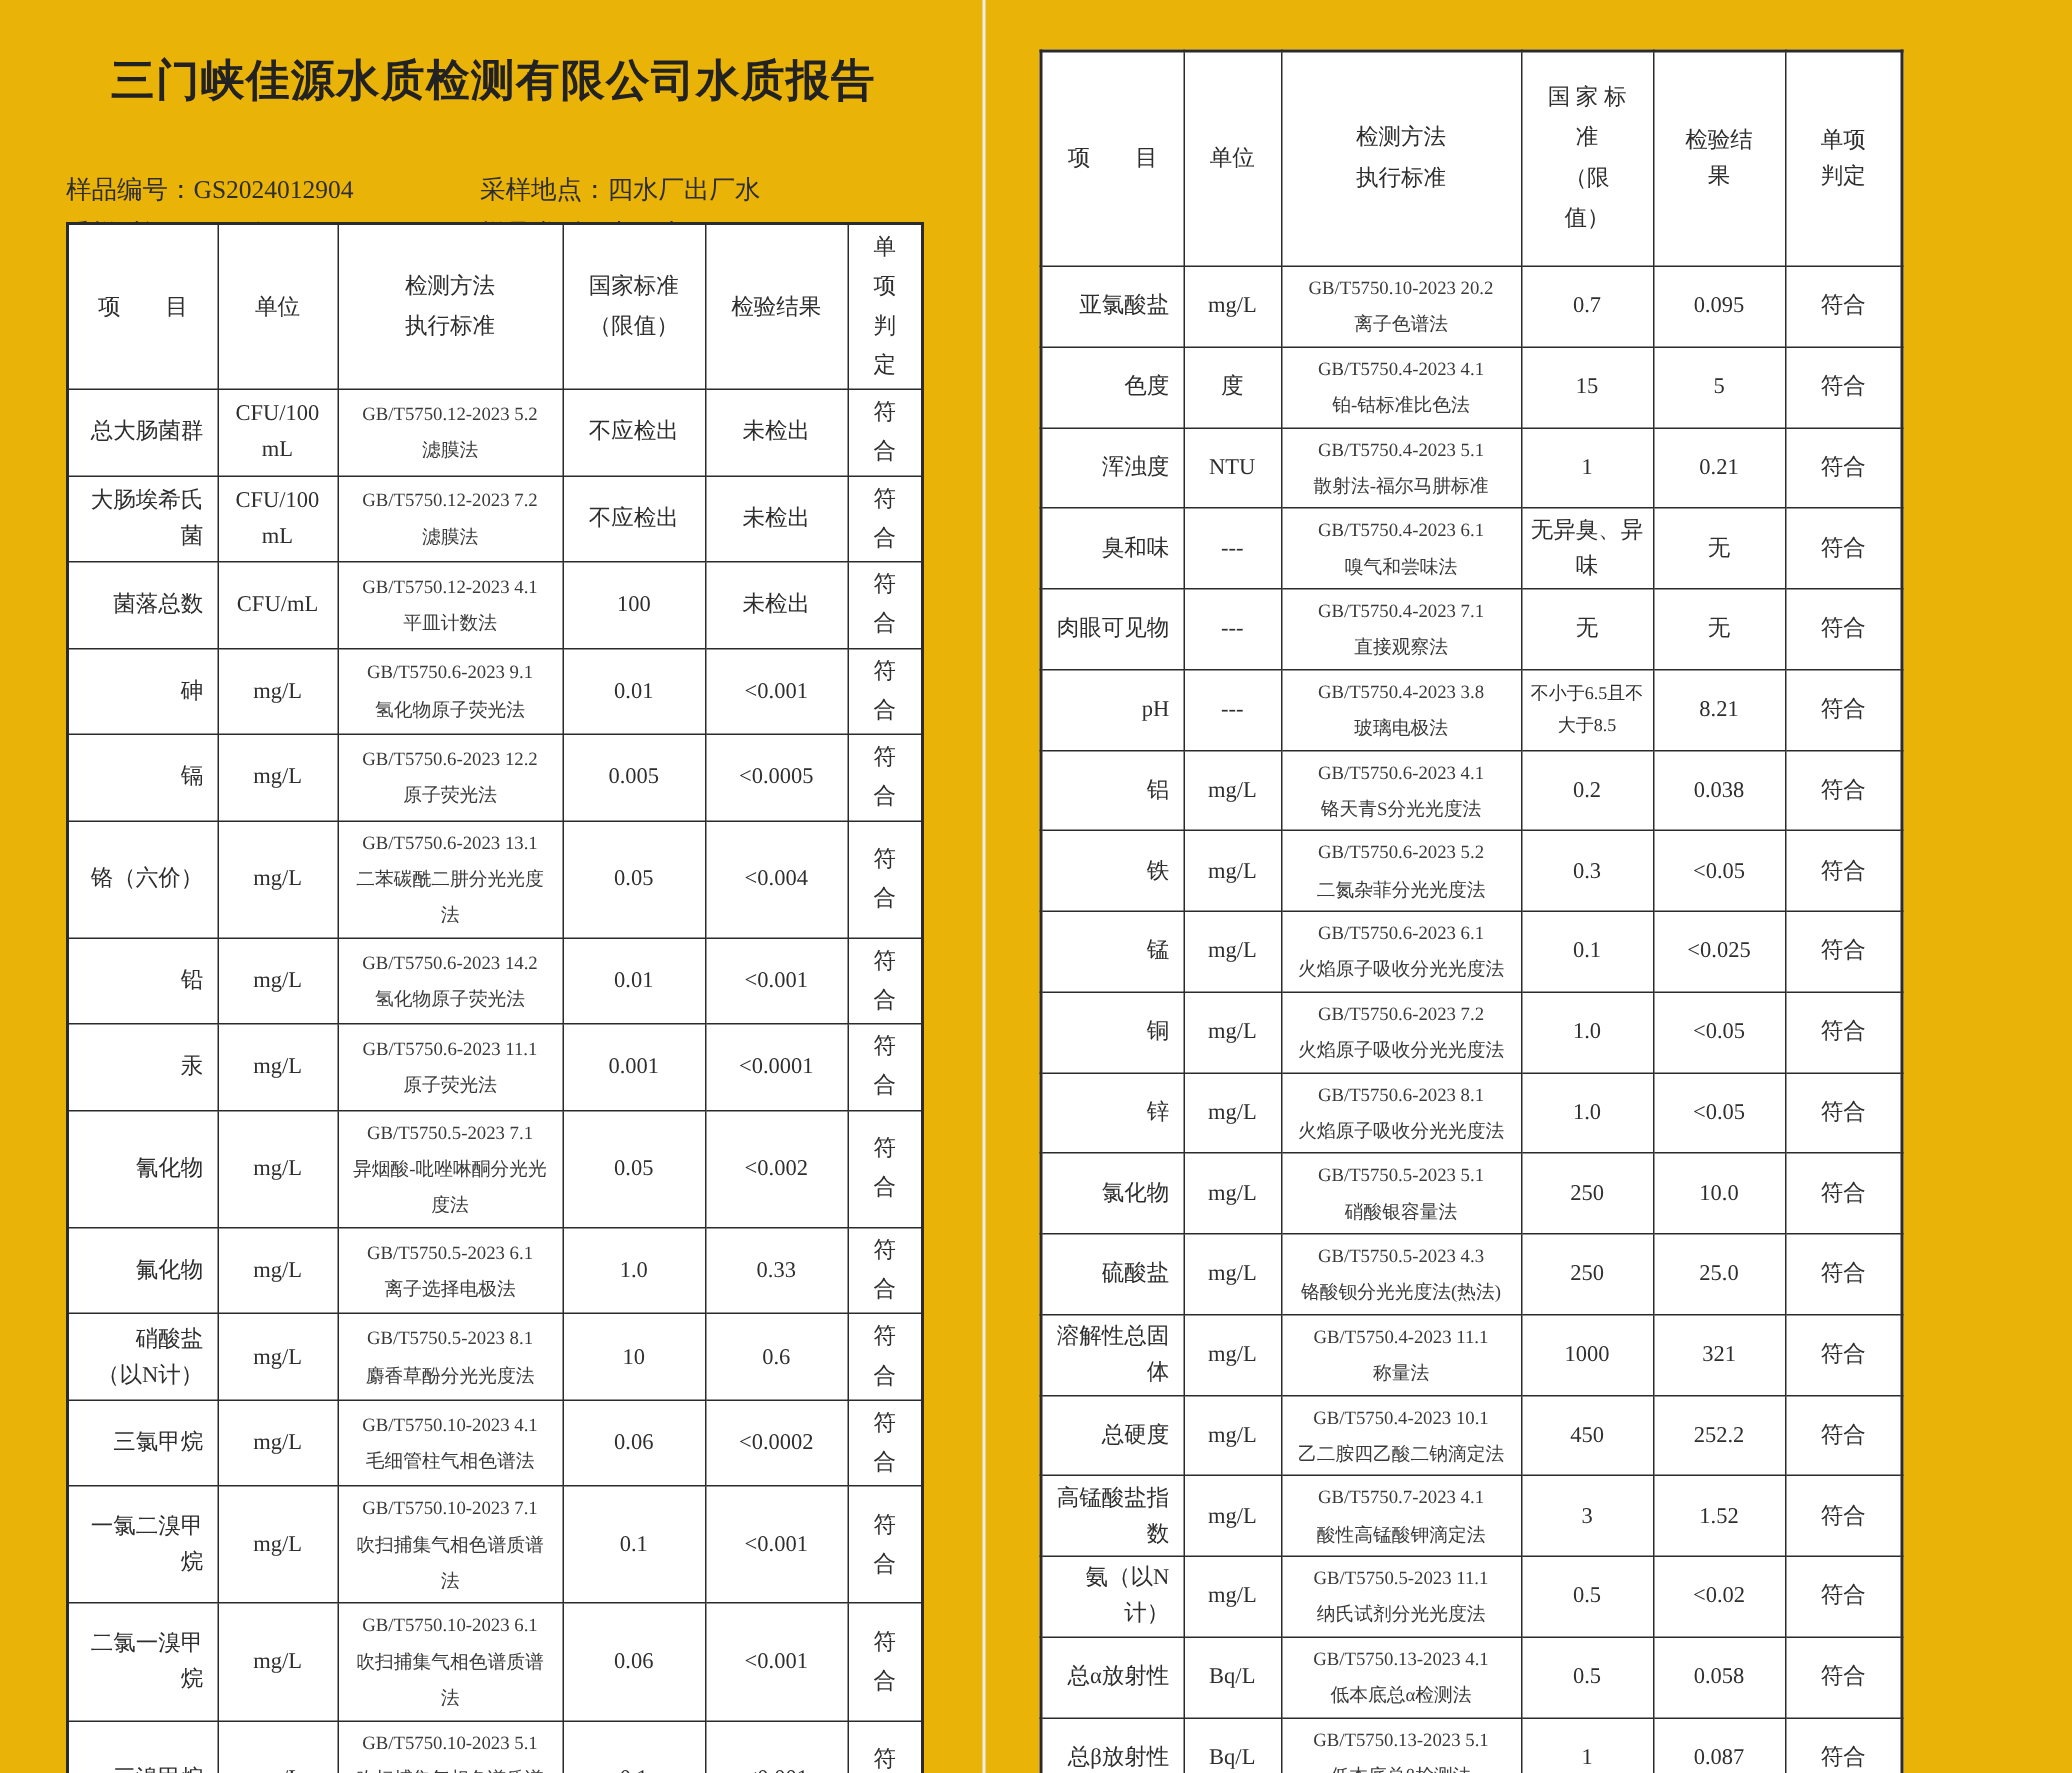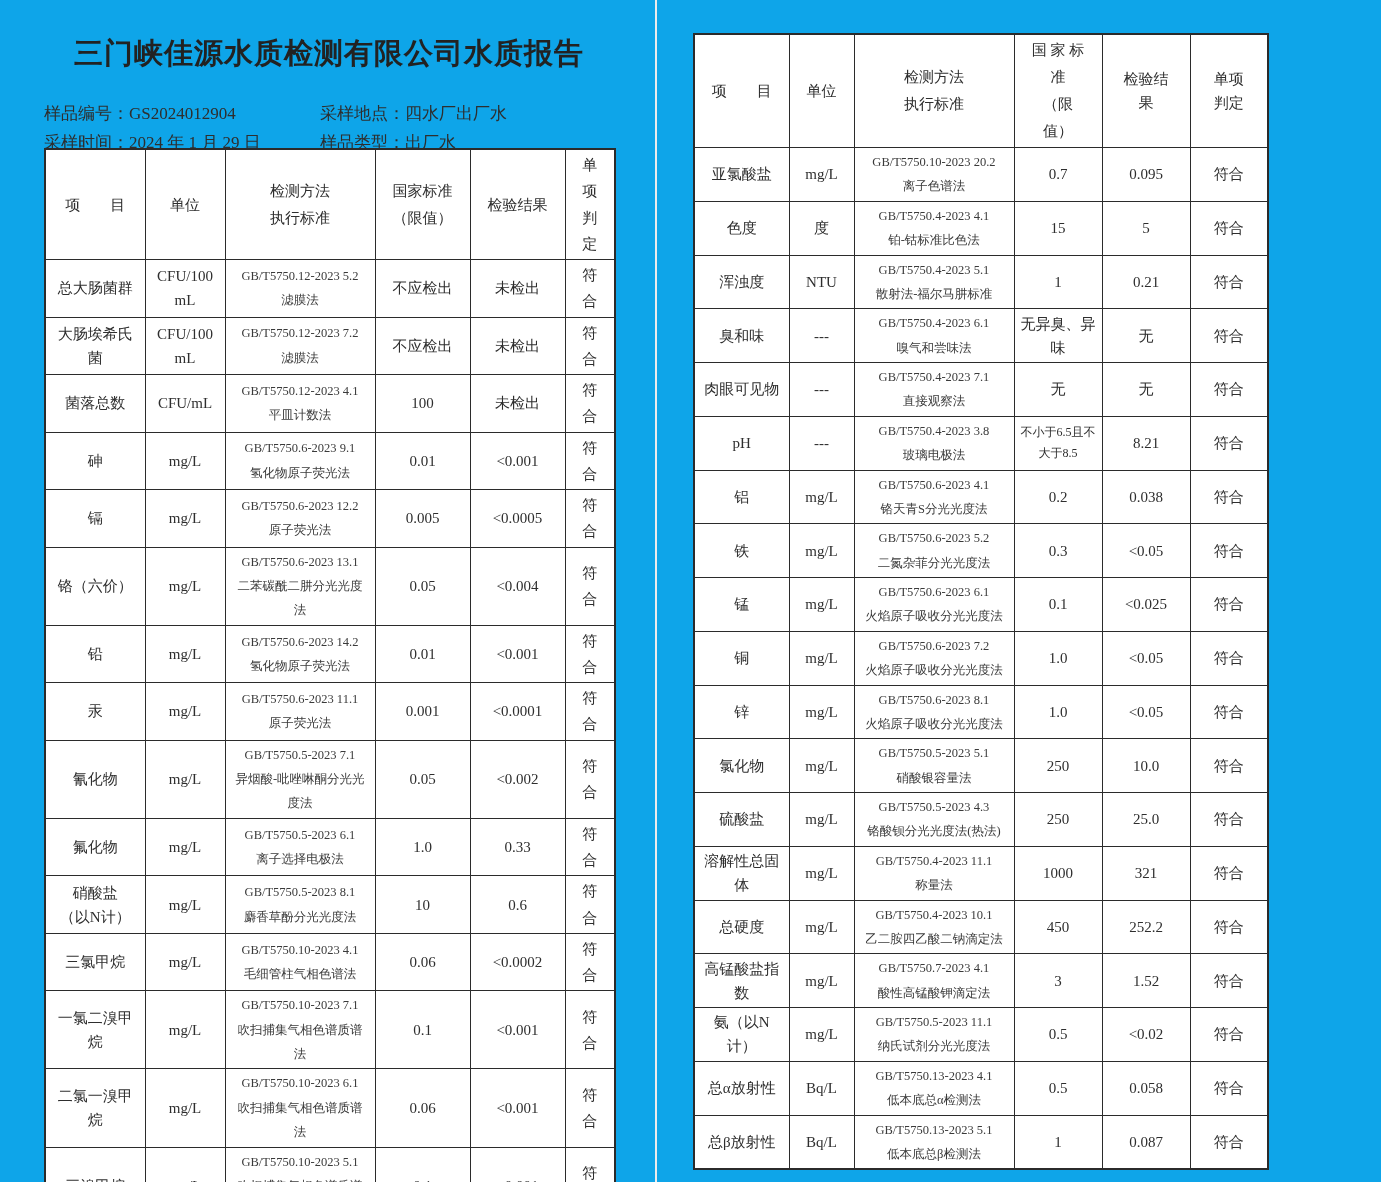--- a/index.html
+++ b/index.html
@@ -1,49 +1,49 @@
 <!DOCTYPE html>
 <html><head>
 <meta charset="utf-8">
 <style>
   html,body { margin:0; padding:0; background:#ffffff; }
   .page {
-    position:relative; width:1381px; height:1182px; background:#0ea5e9;
+    position:relative; width:1381px; height:1182px; background:#eab308;
     font-family:"Liberation Serif","DejaVu Serif",serif; color:#2e2e2e; overflow:hidden;
   }
   .divider { position:absolute; left:655px; top:0; width:2px; height:1182px; background:#ececec; }
   .title {
     position:absolute; left:44px; top:34px; width:570px; text-align:center;
     font-size:29px; font-weight:bold; letter-spacing:1px; color:#222;
   }
-  .info { position:absolute; left:44px; top:99px; width:576px; font-size:17px; }
+  .info { position:absolute; left:44px; top:112px; width:576px; font-size:17px; }
   .info-row { display:flex; line-height:29px; }
   .info-cell-left { width:276px; }
   .info-cell-right { flex:1; }
   table.report {
     position:absolute; border-collapse:collapse; table-layout:fixed; background:#fff;
     border:2px solid #2b2b2b;
   }
   .left-table  { left:44px;  top:148px; width:570px; }
   .right-table { left:693px; top:33px;  width:574px; }
   th, td {
     border:1px solid #2b2b2b; text-align:center; vertical-align:middle;
     font-weight:normal; padding:2px 6px; font-size:15px; line-height:1.6;
     white-space:pre-line; word-break:break-word; overflow:hidden;
   }
   .left-table thead th  { height:82px; }
   .right-table thead th { height:72px; }
   .left-table tbody tr  { height:48px; }
   .right-table tbody tr { height:46px; }
-  td.col-item { text-align:center; padding:2px 9px; }
+  td.col-item { text-align:right; padding:2px 9px; }
   td.col-method { font-size:12.5px; line-height:1.95; padding:2px 9px; color:#3a3a3a; }
   th.col-method, th.col-limit { line-height:1.8; }
   .left-table .col-verdict  { padding:2px 16px; line-height:1.75; }
   .right-table .col-verdict { padding:2px 0; }
-  .right-table th.col-result, .right-table th.col-limit { padding:2px 14px; }
+  .right-table th.col-result, .right-table th.col-limit { padding:17px 14px; }
   td.small { font-size:12px; line-height:1.8; }
 </style>
 </head>
 <body>
 
 <div class="page">
   <div class="divider"></div>
 
   <div class="title">三门峡佳源水质检测有限公司水质报告</div>
 

